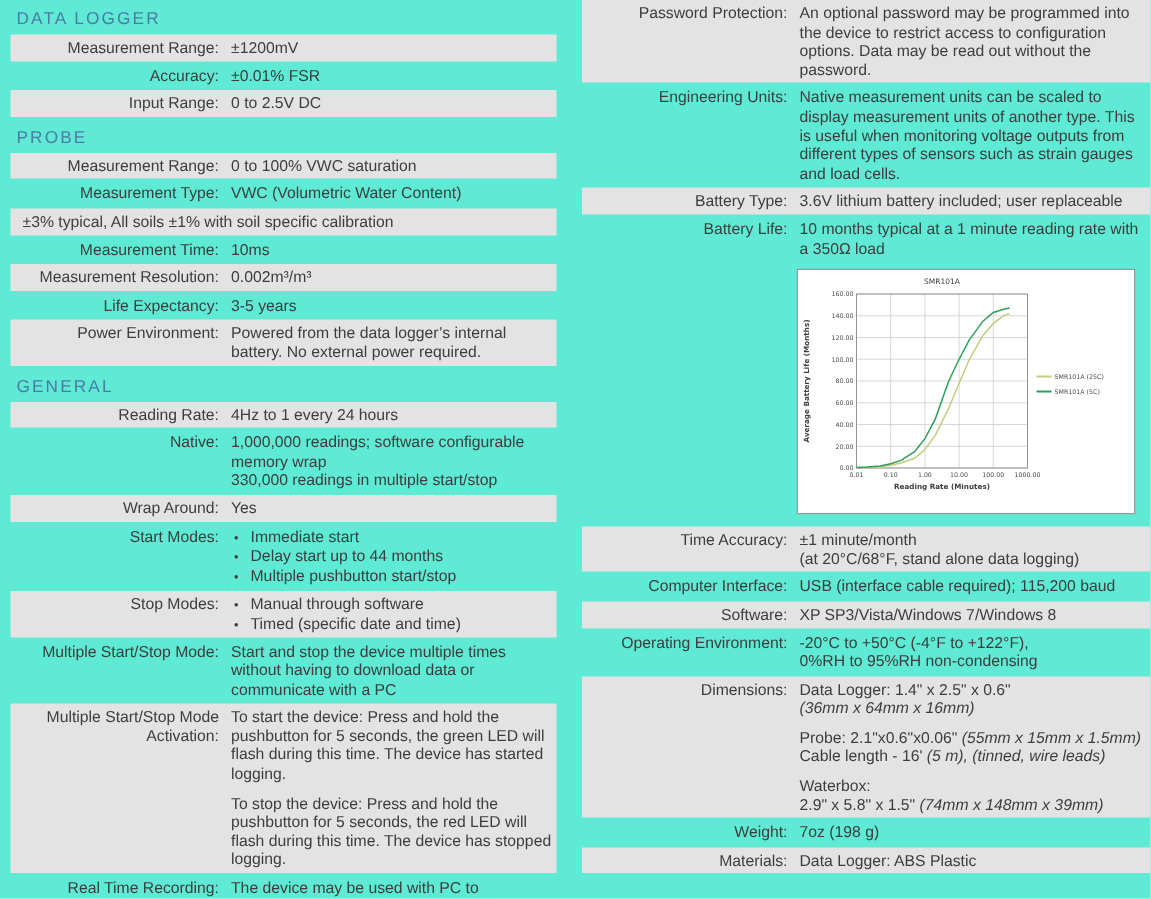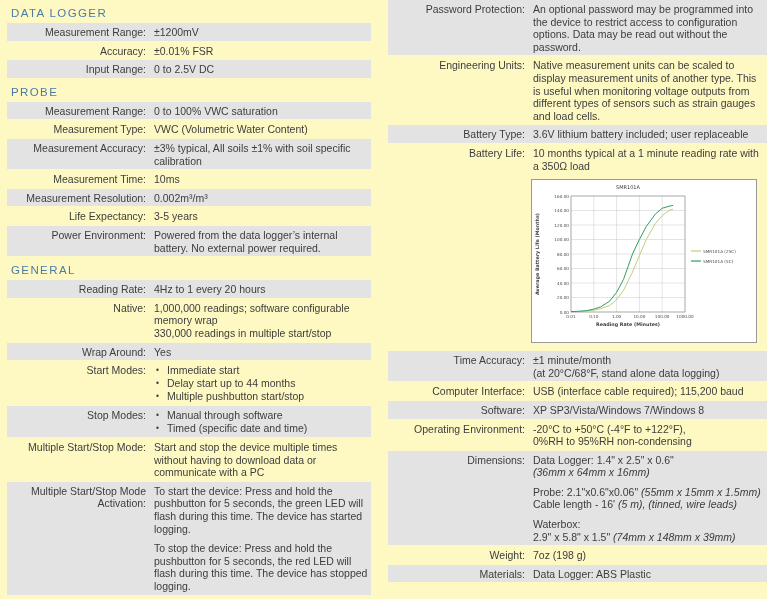--- a/index.html
+++ b/index.html
@@ -1,18 +1,18 @@
 <!DOCTYPE html>
 <html><head>
 <meta charset="utf-8">
 <style>
   html,body{margin:0;padding:0;background:#ffffff;}
   body{width:767px;height:599px;overflow:hidden;
        font-family:"Liberation Sans",sans-serif;color:#3d3d3d;}
-  #sheet{position:relative;width:767px;height:599px;overflow:hidden;background:#fef9c3;}
+  #sheet{position:relative;width:767px;height:599px;overflow:hidden;background:#5eead4;}
   .col{position:absolute;top:0;}
   #left-col{left:7px;width:364px;}
   #right-col{left:388px;width:379px;}
   .heading{font-size:11.5px;letter-spacing:1.4px;color:#4b7ba6;padding:7px 0 4px 4px;}
   .row{display:flex;margin-bottom:1px;padding:3px 0 2px;font-size:10.5px;line-height:1.2;justify-content:flex-end;}
   .shaded{background:#e3e3e3;}
   .label{width:139px;flex:none;text-align:right;}
   #right-col .label{width:137px;}
   .value{flex:1;margin-left:8px;padding-right:3px;}
   .block.gap{margin-top:7px;}
@@ -63,21 +63,20 @@
       </div>
       <div class="row">
         <div class="label">Measurement Type:</div>
         <div class="value">
           <div class="block">
             <div class="line"><span>VWC (Volumetric Water Content)</span></div>
           </div>
         </div>
       </div>
       <div class="row shaded">
-        <div class="label">Measurement Accuracy:</div>
         <div class="value">
           <div class="block">
             <div class="line"><span>±3% typical, All soils ±1% with soil specific calibration</span></div>
           </div>
         </div>
       </div>
       <div class="row">
         <div class="label">Measurement Time:</div>
         <div class="value">
           <div class="block">
@@ -107,21 +106,21 @@
           <div class="block">
             <div class="line"><span>Powered from the data logger’s internal battery. No external power required.</span></div>
           </div>
         </div>
       </div>
       <div class="heading">GENERAL</div>
       <div class="row shaded">
         <div class="label">Reading Rate:</div>
         <div class="value">
           <div class="block">
-            <div class="line"><span>4Hz to 1 every 20 hours</span></div>
+            <div class="line"><span>4Hz to 1 every 24 hours</span></div>
           </div>
         </div>
       </div>
       <div class="row">
         <div class="label">Native:</div>
         <div class="value">
           <div class="block">
             <div class="line"><span>1,000,000 readings; software configurable memory wrap</span></div>
             <div class="line"><span>330,000 readings in multiple start/stop</span></div>
           </div>

